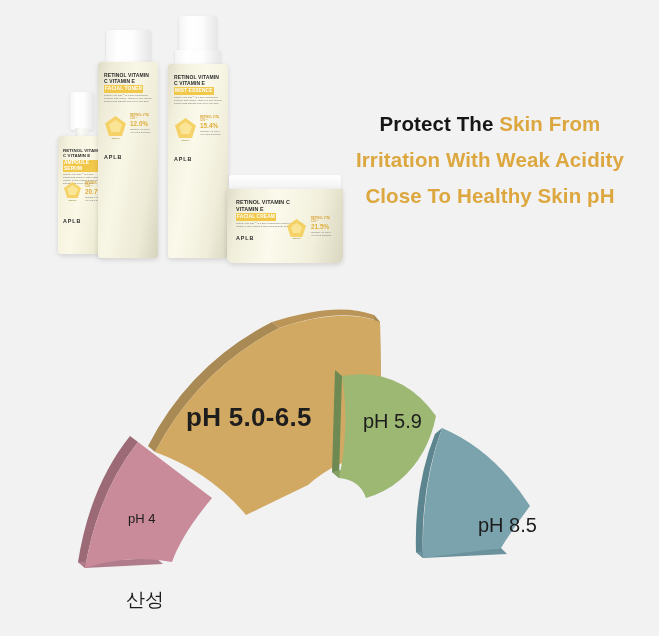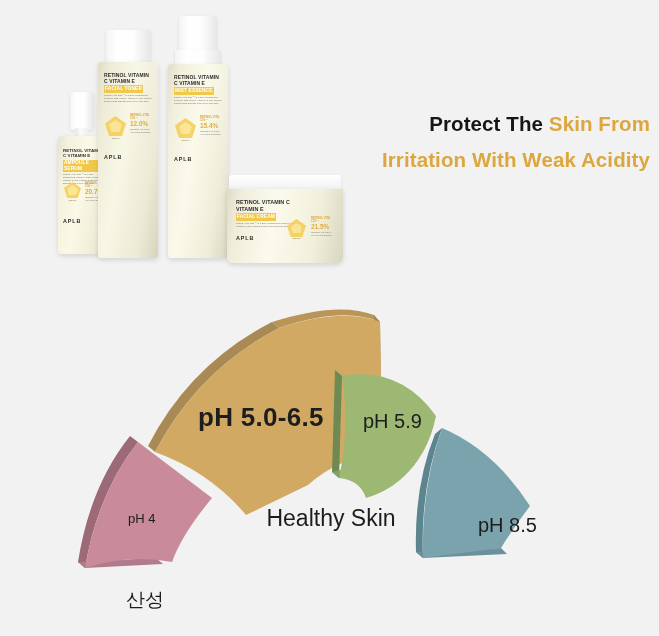--- a/index.html
+++ b/index.html
@@ -18,21 +18,21 @@
     background: #f2f2f2;
     overflow: hidden;
   }
 
   
   #headline {
     position: absolute;
     left: 330px;
     top: 106px;
     width: 320px;
-    text-align: right;
+    text-align: center;
     font-weight: bold;
     font-size: 20.5px;
     line-height: 36px;
     letter-spacing: 0.1px;
   }
   #headline .ln { display: block; white-space: nowrap; }
   .hl-dark  { color: #161616; }
   .hl-gold  { color: #dda73f; }
 
   
@@ -152,21 +152,21 @@
   }
   #gauge svg { display: block; }
 
   .seg-label {
     position: absolute;
     color: #1d1d1d;
     font-weight: normal;
     white-space: nowrap;
   }
   #lbl-ph4   { left: 128px; top: 511px; font-size: 13px; }
-  #lbl-ph5   { left: 198px; top: 402px; font-size: 26px; font-weight: bold; letter-spacing: 0.3px; }
+  #lbl-ph5   { left: 186px; top: 402px; font-size: 26px; font-weight: bold; letter-spacing: 0.3px; }
   #lbl-ph75  { left: 363px; top: 410px; font-size: 20px; }
   #lbl-ph85  { left: 478px; top: 514px; font-size: 20px; }
 
   #center-text {
     position: absolute;
     left: 186px;
     top: 500px;
     width: 290px;
     text-align: center;
     color: #1d1d1d;
@@ -185,20 +185,21 @@
   #ko-alk   { left: 477px; top: 587px; }
 </style>
 </head>
 <body>
 
 <div id="page">
 
   <div id="headline">
     <span class="ln"><span class="hl-dark">Protect The </span><span class="hl-gold">Skin From</span></span>
     <span class="ln hl-gold">Irritation With Weak Acidity</span>
+    <span class="ln hl-gold">Close To Healthy Skin pH</span>
   </div>
 
   <div id="products">
 
     <div class="bottle" style="left:52px; top:92px; width:62px; height:170px;">
 
       <div class="cap" style="left:18px; top:0px; width:24px; height:38px; border-radius:4px 4px 2px 2px;"></div>
       <div class="neck" style="left:23px; top:36px; width:14px; height:10px;"></div>
 
       <div class="glass" style="left:6px; top:44px; width:50px; height:118px;
@@ -344,18 +345,17 @@
       </g>
     </svg>
   </div>
 
   <div class="seg-label" id="lbl-ph4">pH 4</div>
   <div class="seg-label" id="lbl-ph5">pH 5.0-6.5</div>
   <div class="seg-label" id="lbl-ph75">pH 5.9</div>
   <div class="seg-label" id="lbl-ph85">pH 8.5</div>
 
   <div id="center-text">
-    <span>Healthy Skin</span>
   </div>
 
   <div class="axis-label" id="ko-acid">산성</div>
 
 </div>
 
 </body></html>

